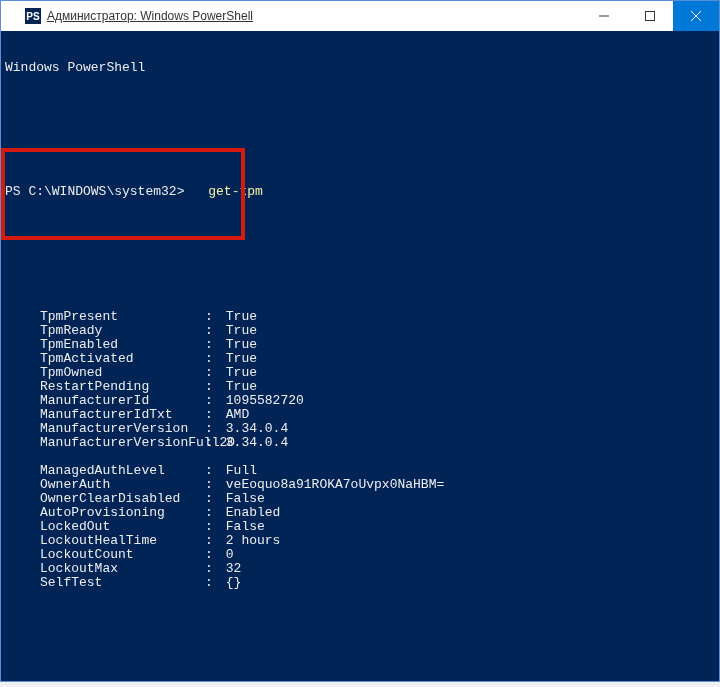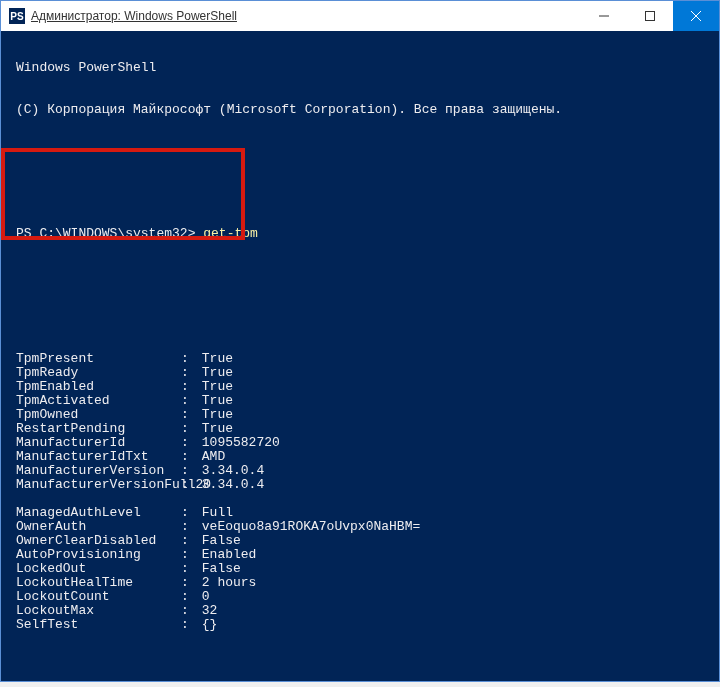--- a/index.html
+++ b/index.html
@@ -19,20 +19,21 @@
       flex-direction: column;
     }
     .titlebar {
       height: 30px;
       background: #ffffff;
       display: flex;
       align-items: center;
       font-family: 'Segoe UI', Tahoma, sans-serif;
       font-size: 12px;
       color: #333;
+      padding-left: 16px;
     }
     .titlebar-icon {
       width: 16px;
       height: 16px;
       margin: 0 6px 0 8px;
       background: #012456;
       display: flex;
       align-items: center;
       justify-content: center;
       color: #fff;
@@ -52,40 +53,40 @@
     }
     .titlebar-btn.close {
       background: #0078d7;
       color: #fff;
     }
     .titlebar-btn svg { width: 10px; height: 10px; }
     .terminal {
       flex: 1;
       background: #012456;
       color: #eeedf0;
-      padding: 2px 15px;
+      padding: 2px 4px;
       line-height: 1.08;
       overflow: hidden;
       white-space: pre;
       position: relative;
     }
     .line { display: block; }
-    .cmd { color: #f9f1a5; }
+    .cmd { color: #f9f1a5; margin-left: 16px; }
     .highlight-box {
       position: absolute;
       border: 4px solid #d61a10;
       top: 117px;
       left: 0px;
       width: 244px;
       height: 92px;
       pointer-events: none;
     }
     .spacer { height: 13px; }
     .prop-row { display: flex; }
-    .prop-key { width: 165px; }
+    .prop-key { width: 165px; margin-left: 35px; }
     .prop-sep { width: 13px; }
   </style>
 </head>
 <body>
 
 <div class="window">
   <div class="titlebar">
     <div class="titlebar-icon">
       <span>PS</span>
     </div>
@@ -105,21 +106,20 @@
         <svg viewBox="0 0 10 10">
             <line x1="0" y1="0" x2="10" y2="10" stroke="currentColor" stroke-width="1"></line>
             <line x1="10" y1="0" x2="0" y2="10" stroke="currentColor" stroke-width="1"></line>
           </svg>
       </div>
     </div>
   </div>
 
   <div class="terminal">
     <span class="line">Windows PowerShell</span>
-    <span class="line">(C) Корпорация Майкрософт (Microsoft Corporation). Все права защищены.</span>
     <div class="spacer"></div>
     <div class="spacer"></div>
     <span class="line"><span>PS C:\WINDOWS\system32&gt; </span><span class="cmd">get-tpm</span></span>
     <div class="spacer"></div>
     <div class="spacer"></div>
     <div id="output-rows"><div class="prop-row"><span class="prop-key">TpmPresent</span><span class="prop-sep">:</span><span> True</span></div><div class="prop-row"><span class="prop-key">TpmReady</span><span class="prop-sep">:</span><span> True</span></div><div class="prop-row"><span class="prop-key">TpmEnabled</span><span class="prop-sep">:</span><span> True</span></div><div class="prop-row"><span class="prop-key">TpmActivated</span><span class="prop-sep">:</span><span> True</span></div><div class="prop-row"><span class="prop-key">TpmOwned</span><span class="prop-sep">:</span><span> True</span></div><div class="prop-row"><span class="prop-key">RestartPending</span><span class="prop-sep">:</span><span> True</span></div><div class="prop-row"><span class="prop-key">ManufacturerId</span><span class="prop-sep">:</span><span> 1095582720</span></div><div class="prop-row"><span class="prop-key">ManufacturerIdTxt</span><span class="prop-sep">:</span><span> AMD</span></div><div class="prop-row"><span class="prop-key">ManufacturerVersion</span><span class="prop-sep">:</span><span> 3.34.0.4</span></div><div class="prop-row"><span class="prop-key">ManufacturerVersionFull20</span><span class="prop-sep">:</span><span> 3.34.0.4</span></div><div class="prop-row">&nbsp;</div><div class="prop-row"><span class="prop-key">ManagedAuthLevel</span><span class="prop-sep">:</span><span> Full</span></div><div class="prop-row"><span class="prop-key">OwnerAuth</span><span class="prop-sep">:</span><span> veEoquo8a91ROKA7oUvpx0NaHBM=</span></div><div class="prop-row"><span class="prop-key">OwnerClearDisabled</span><span class="prop-sep">:</span><span> False</span></div><div class="prop-row"><span class="prop-key">AutoProvisioning</span><span class="prop-sep">:</span><span> Enabled</span></div><div class="prop-row"><span class="prop-key">LockedOut</span><span class="prop-sep">:</span><span> False</span></div><div class="prop-row"><span class="prop-key">LockoutHealTime</span><span class="prop-sep">:</span><span> 2 hours</span></div><div class="prop-row"><span class="prop-key">LockoutCount</span><span class="prop-sep">:</span><span> 0</span></div><div class="prop-row"><span class="prop-key">LockoutMax</span><span class="prop-sep">:</span><span> 32</span></div><div class="prop-row"><span class="prop-key">SelfTest</span><span class="prop-sep">:</span><span> {}</span></div></div>
     
     
     
 

